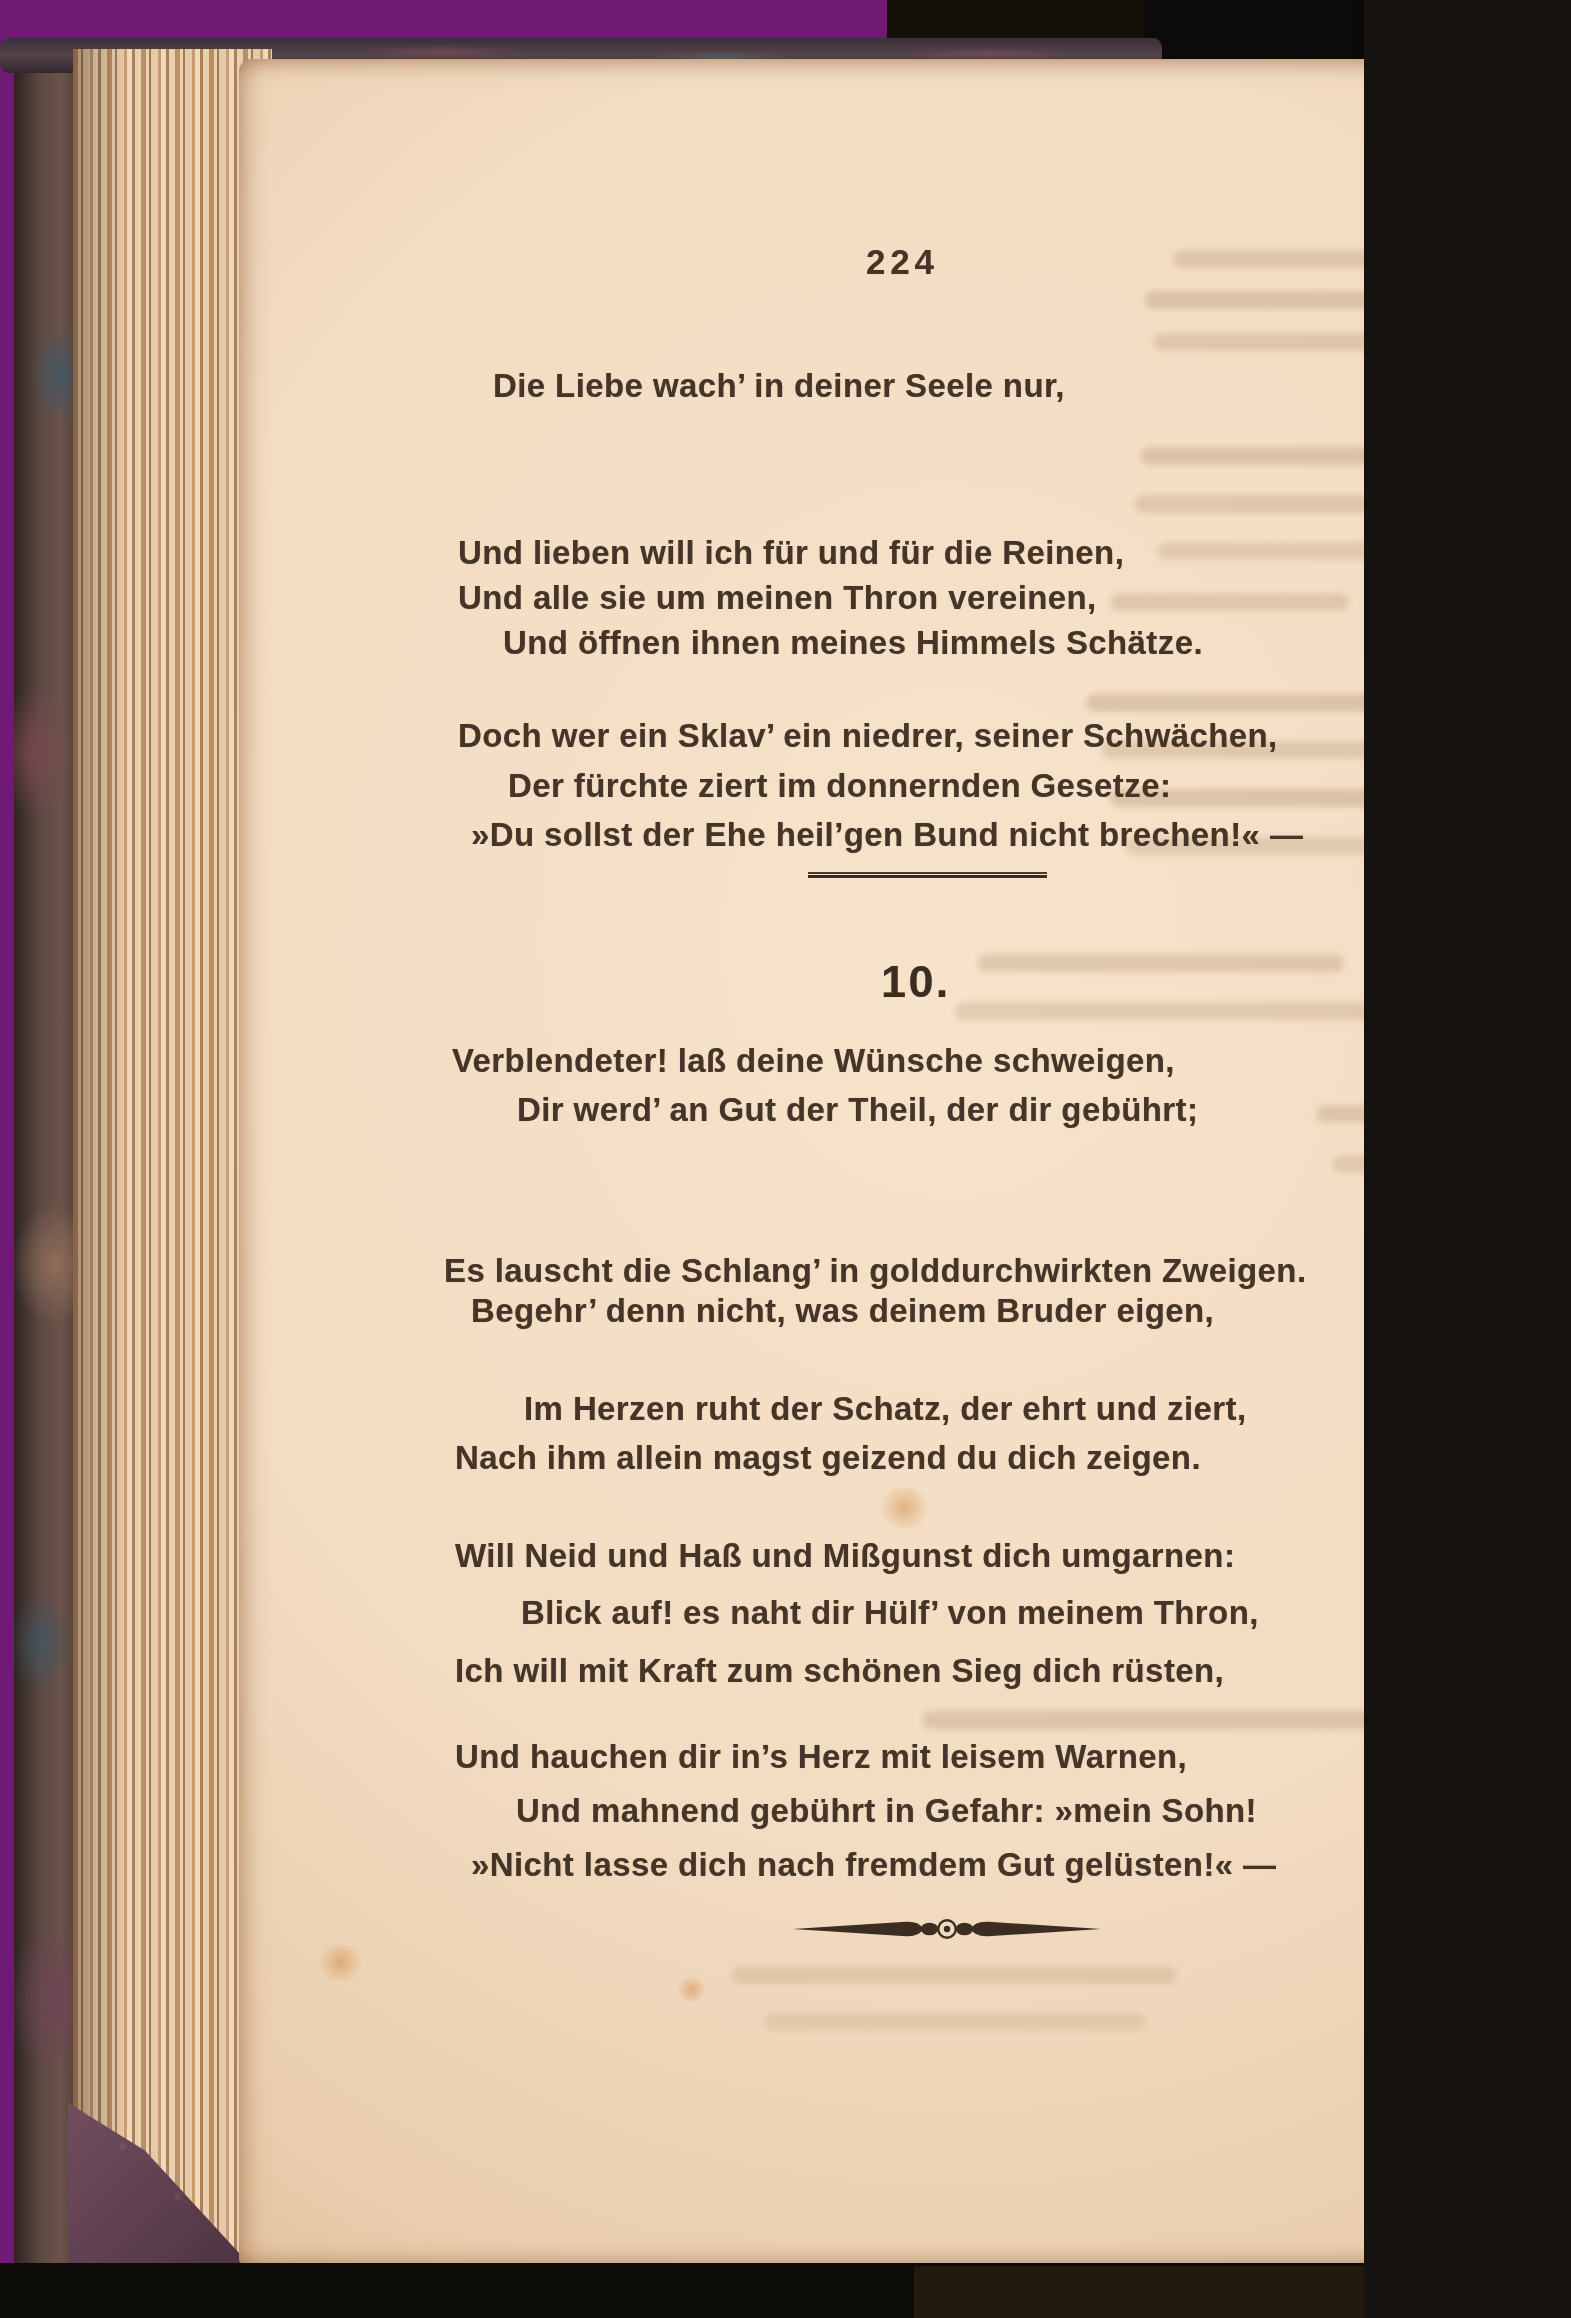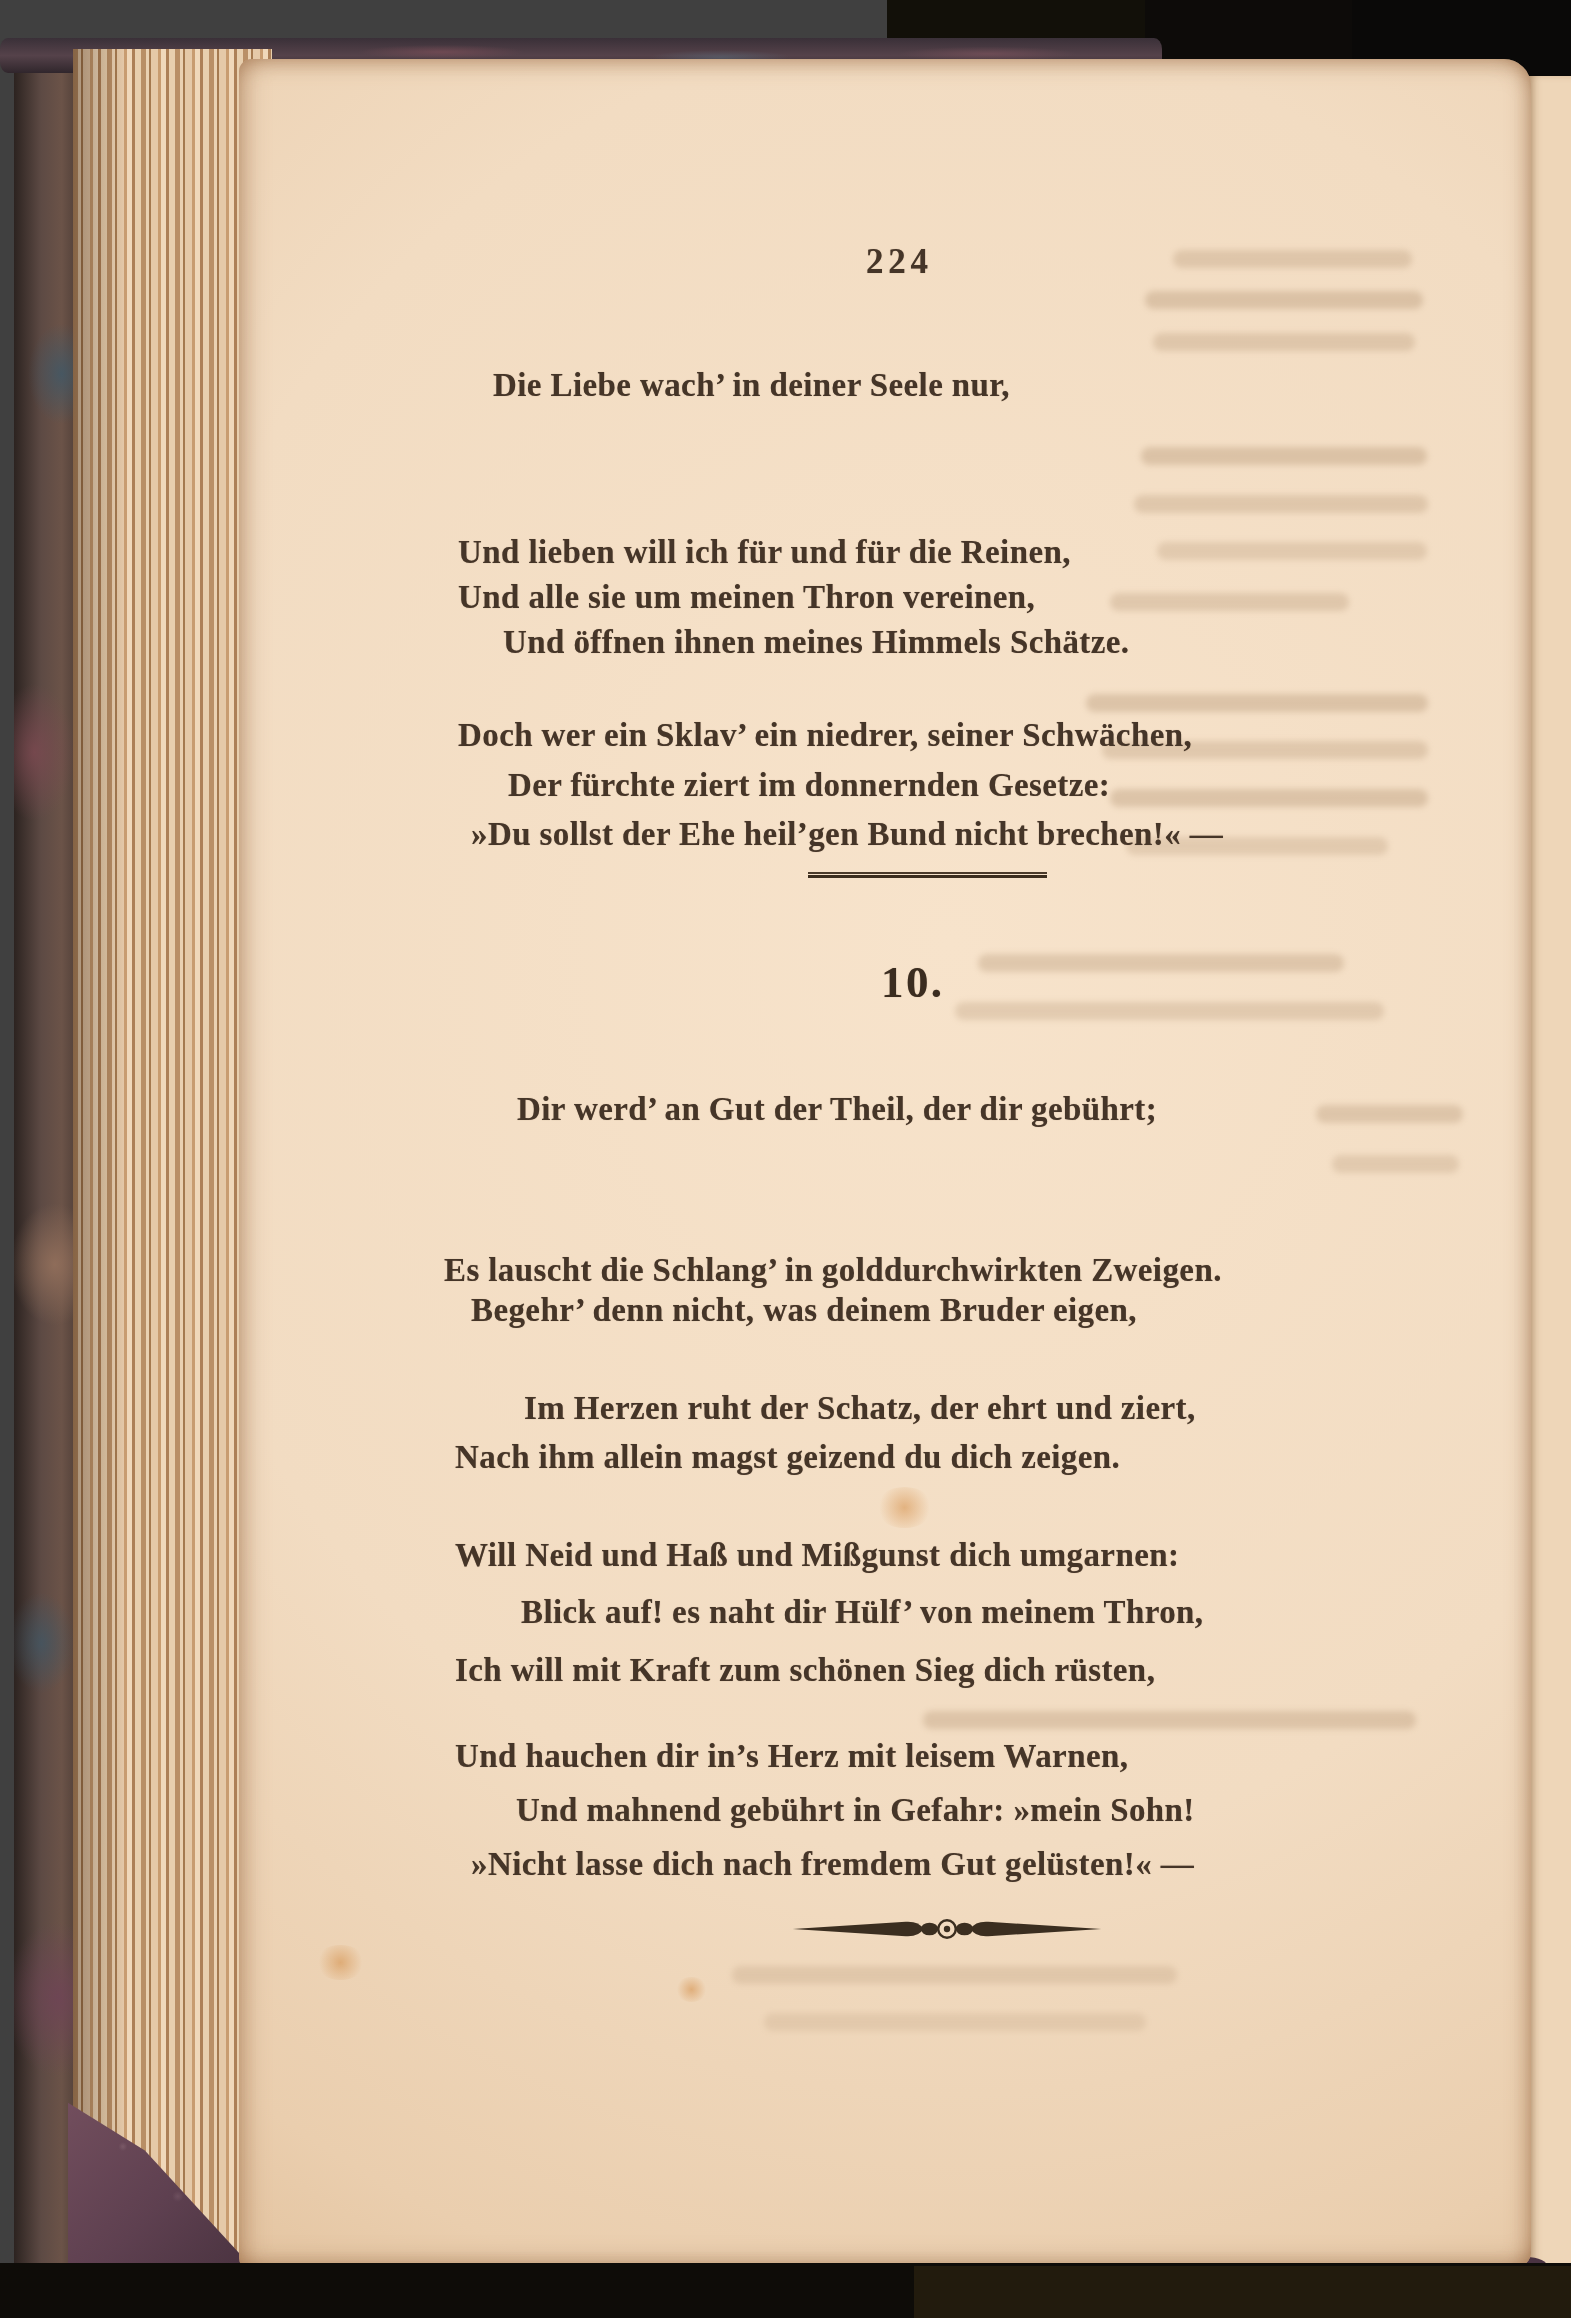--- a/index.html
+++ b/index.html
@@ -1,17 +1,17 @@
 <!DOCTYPE html>
 <html style="font-size:12.7px"><head>
 <meta charset="utf-8">
 <style>
   html,body{margin:0;padding:0;background:#15120f;}
-  #scene{position:relative;width:1571px;height:2319px;overflow:hidden;
-         background:#404040;font-family:Liberation Serif, serif;}
+  #scene{position:relative;width:1364px;height:2319px;overflow:hidden;
+         background:#701a75;font-family:Liberation Sans, sans-serif;}
   .abs{position:absolute;}
 
   
   #bg-band-mid{left:887px;top:0;width:685px;height:95px;background:#121009;}
   #bg-band-right{left:1352px;top:0;width:219px;height:127px;background:#0a0908;}
   #bg-corner-tr{left:1145px;top:0;width:426px;height:87px;background:#0d0b09;}
   #bg-bottom{left:0;top:2263px;width:1571px;height:56px;background:#0e0c08;}
   #bg-bottom-right{left:914px;top:2266px;width:657px;height:52px;background:#221b0d;}
 
   
@@ -127,20 +127,21 @@
     <div class="line" style="left:264px;top:565px">Und öffnen ihnen meines Himmels Schätze.</div>
 
     <div class="line" style="left:219px;top:658px">Doch wer ein Sklav’ ein niedrer, seiner Schwächen,</div>
     <div class="line" style="left:269px;top:708px">Der fürchte ziert im donnernden Gesetze:</div>
     <div class="line" style="left:232px;top:757px">»Du sollst der Ehe heil’gen Bund nicht brechen!« —</div>
 
     <div class="abs" id="rule-divider"></div>
 
     <div class="line" id="poem-heading" style="left:642px;top:897px">10.</div>
 
+    <div class="line" style="left:213px;top:983px">Verblendeter! laß deine Wünsche schweigen,</div>
     <div class="line" style="left:278px;top:1032px">Dir werd’ an Gut der Theil, der dir gebührt;</div>
     <div class="line" style="left:205px;top:1193px">Es lauscht die Schlang’ in golddurchwirkten Zweigen.</div>
 
     <div class="line" style="left:232px;top:1233px">Begehr’ denn nicht, was deinem Bruder eigen,</div>
     <div class="line" style="left:285px;top:1331px">Im Herzen ruht der Schatz, der ehrt und ziert,</div>
     <div class="line" style="left:216px;top:1380px">Nach ihm allein magst geizend du dich zeigen.</div>
 
     <div class="line" style="left:216px;top:1478px">Will Neid und Haß und Mißgunst dich umgarnen:</div>
     <div class="line" style="left:282px;top:1535px">Blick auf! es naht dir Hülf’ von meinem Thron,</div>
     <div class="line" style="left:216px;top:1593px">Ich will mit Kraft zum schönen Sieg dich rüsten,</div>

